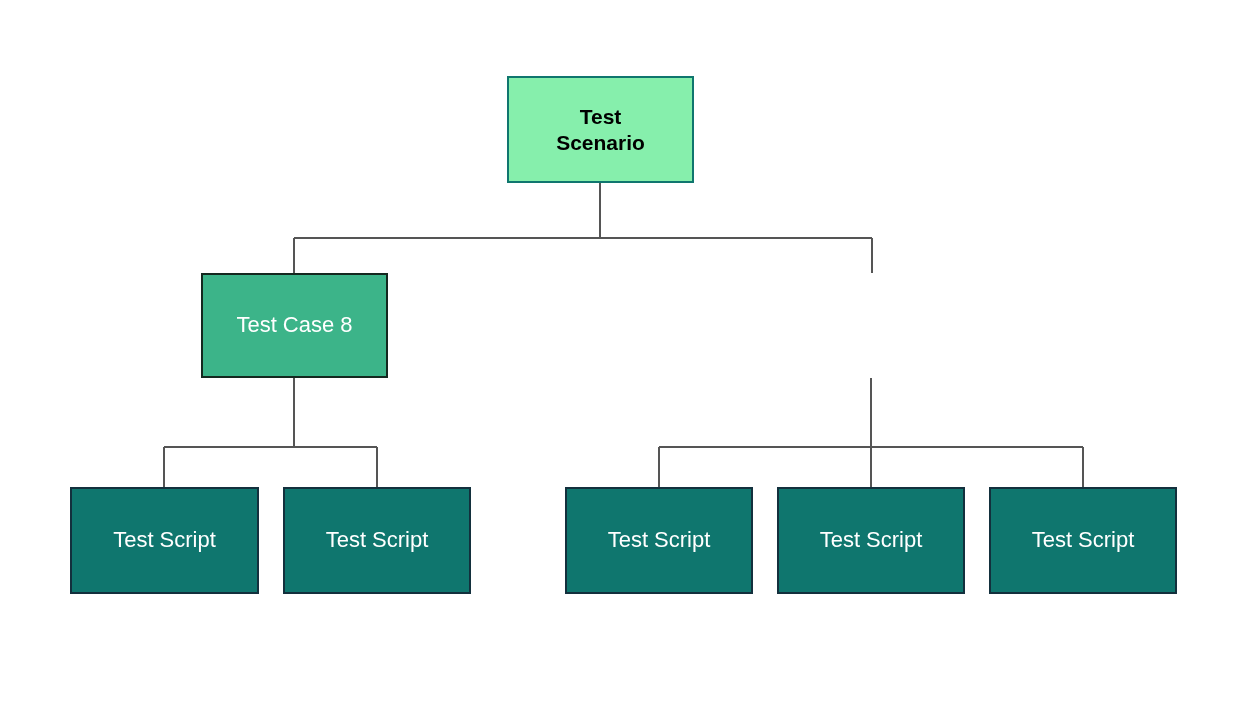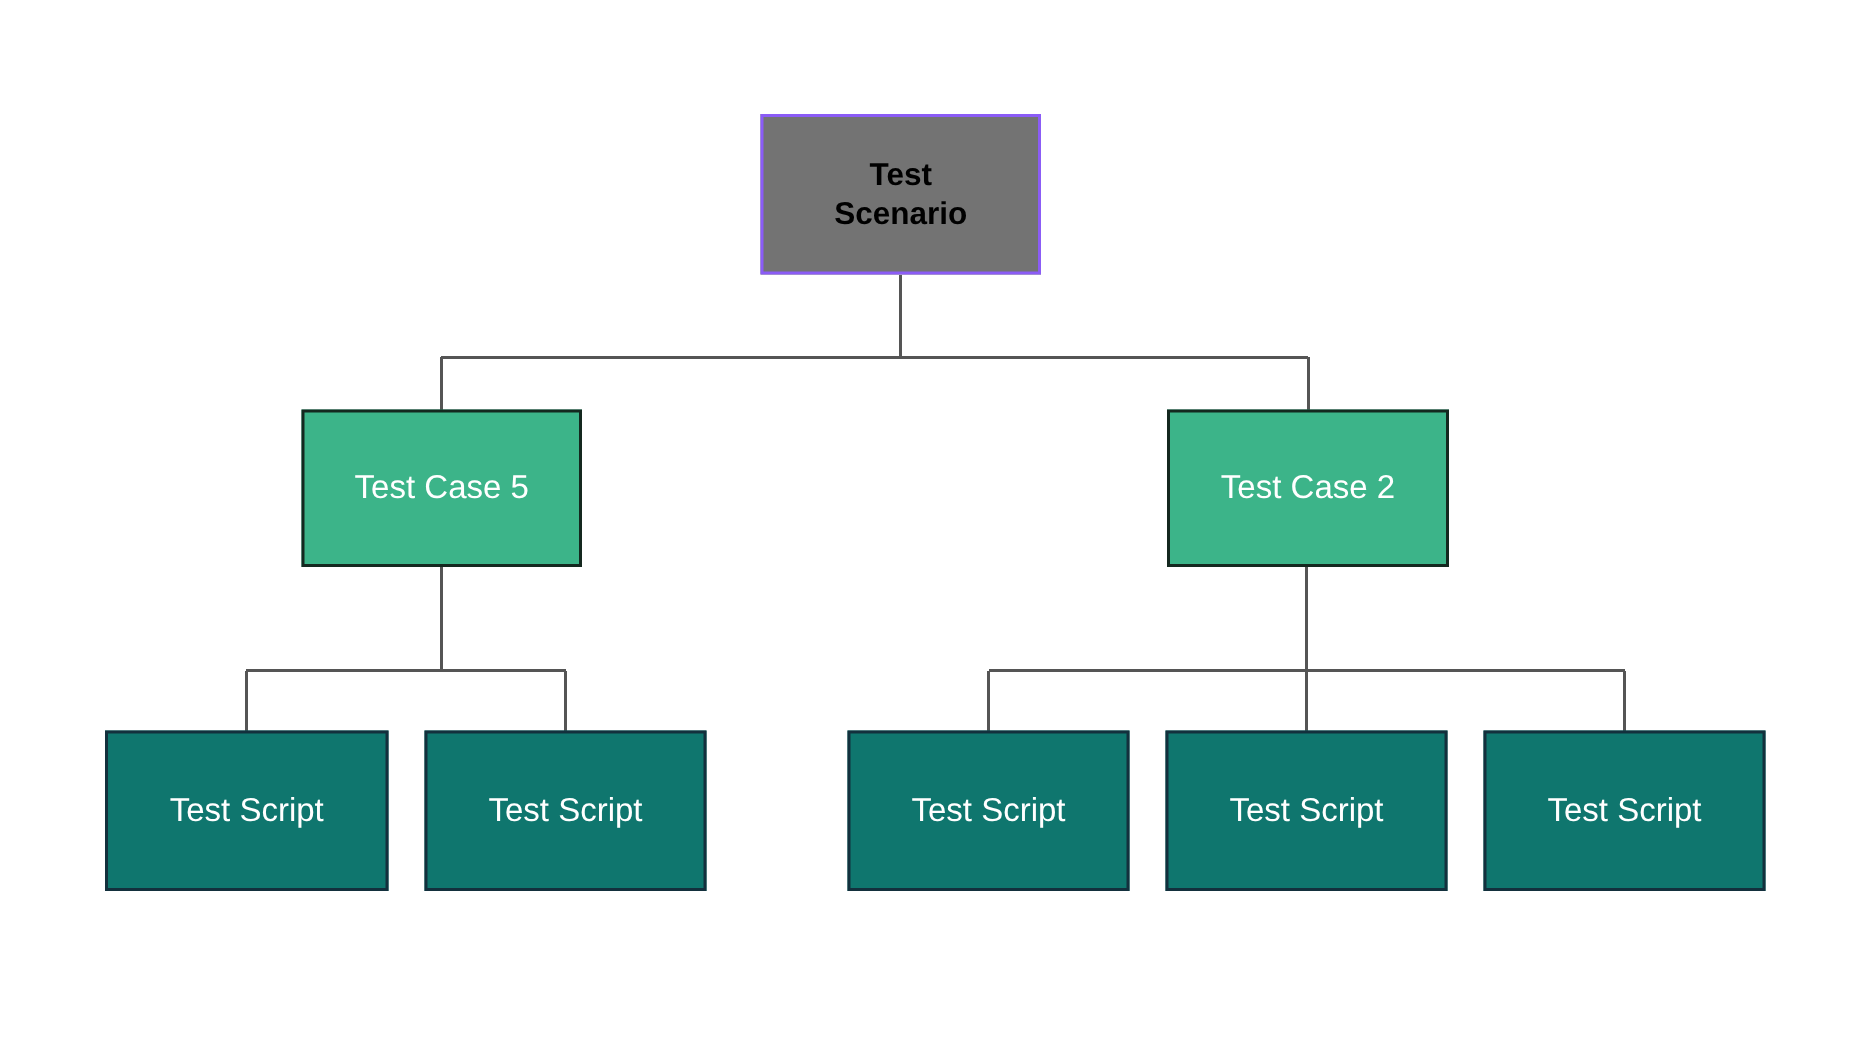--- a/index.html
+++ b/index.html
@@ -37,22 +37,22 @@
     z-index: 2;
   }
   .node-label {
     display: block;
     width: 100%;
     padding: 0 6px;
     box-sizing: border-box;
     white-space: pre-line;
   }
   .node-root {
-    background: #737373;
-    border: 2px solid #8b5cf6;
+    background: #86efac;
+    border: 2px solid #0f766e;
     color: #000000;
     font-weight: bold;
     font-size: 21px;
   }
   .node-case {
     background: #3cb489;
     border: 2px solid #14281f;
     color: #ffffff;
     font-weight: normal;
     font-size: 22px;
@@ -85,26 +85,23 @@
       <line x1="871" y1="447" x2="871" y2="487" stroke="#555555" stroke-width="2" shape-rendering="crispEdges"></line>
       <line x1="1083" y1="447" x2="1083" y2="487" stroke="#555555" stroke-width="2" shape-rendering="crispEdges"></line>
     </svg>
 
   <div class="node node-root" style="left: 507px; top: 76px; width: 187px; height: 107px;">
     <span class="node-label">Test
 Scenario</span>
   </div>
 
   <div class="node node-case" style="left: 201px; top: 273px; width: 187px; height: 105px;">
-    <span class="node-label">Test Case 5</span>
+    <span class="node-label">Test Case 8</span>
   </div>
 
-  <div class="node node-case" style="left: 778px; top: 273px; width: 188px; height: 105px;">
-    <span class="node-label">Test Case 2</span>
-  </div>
 
   <div class="node node-script" style="left: 70px; top: 487px; width: 189px; height: 107px;">
     <span class="node-label">Test Script</span>
   </div>
 
   <div class="node node-script" style="left: 283px; top: 487px; width: 188px; height: 107px;">
     <span class="node-label">Test Script</span>
   </div>
 
   <div class="node node-script" style="left: 565px; top: 487px; width: 188px; height: 107px;">

